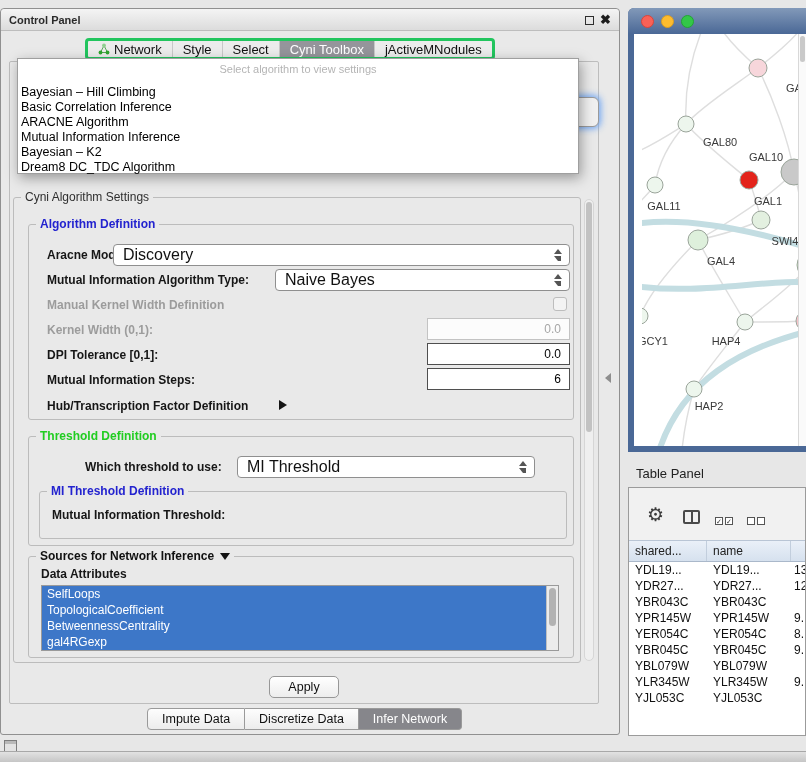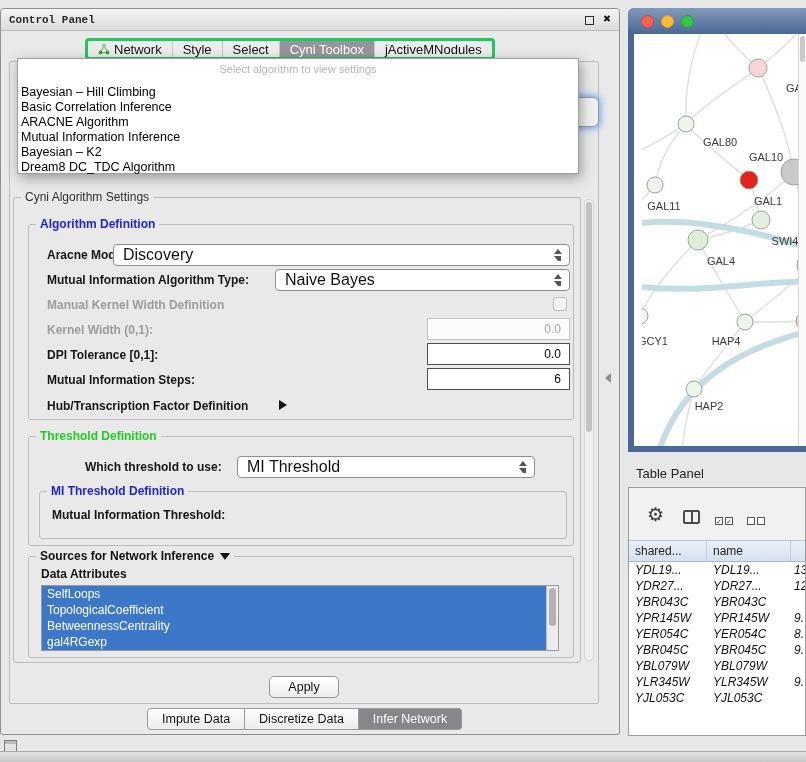--- a/index.html
+++ b/index.html
@@ -1,21 +1,21 @@
 <!DOCTYPE html>
 <html><head>
 <meta charset="utf-8">
 <style>
   *{margin:0;padding:0;box-sizing:border-box;}
   body{width:806px;height:762px;font-family:"Liberation Sans",sans-serif;background:#e7e7e7;overflow:hidden;}
   #screen{position:relative;width:806px;height:762px;background:#e7e7e7;overflow:hidden;font-size:12px;color:#1a1a1a;}
 
   
   #control-window{position:absolute;left:0;top:8px;width:620px;height:727px;background:#e9e9e9;border:1px solid #909090;border-radius:4px 4px 3px 3px;}
-  #cp-titlebar{position:absolute;left:0;top:0;right:0;height:22px;background:linear-gradient(#f4f4f4,#dcdcdc);border-bottom:1px solid #bdbdbd;border-radius:4px 4px 0 0;font-family:Liberation Mono, monospace;}
+  #cp-titlebar{position:absolute;left:0;top:0;right:0;height:22px;background:linear-gradient(#f4f4f4,#dcdcdc);border-bottom:1px solid #bdbdbd;border-radius:4px 4px 0 0;}
   #cp-title{position:absolute;left:8px;top:0;line-height:22px;font-size:11px;font-weight:bold;color:#2b2b2b;}
   #float-btn{position:absolute;right:25px;top:7px;width:9px;height:9px;border:1px solid #2e2e2e;}
   #close-btn{position:absolute;right:8px;top:2px;font-size:13px;font-weight:bold;color:#1d1d1d;line-height:18px;}
 
   #tabbar{position:absolute;left:84px;top:29px;height:22px;display:flex;border:3px solid #22c55e;border-radius:4px;background:#ececec;overflow:hidden;}
   .tab{display:flex;align-items:center;gap:4px;padding:0 10px;font-size:13px;border-left:1px solid #c8c8c8;color:#111;white-space:nowrap;}
   .tab:first-child{border-left:none;}
   .tab-active{background:#95959b;color:#fff;}
   .tabicon{flex:0 0 auto;}
 
@@ -80,21 +80,21 @@
   #gear-btn{position:absolute;left:18px;top:17px;font-size:19px;color:#3c3c3c;line-height:20px;}
   #col-btn{position:absolute;left:54px;top:22px;width:17px;height:14px;border:2px solid #4a4a4a;border-radius:2px;}
   #col-btn .mid{position:absolute;left:50%;top:0;bottom:0;width:2px;margin-left:-1px;background:#4a4a4a;}
   .cbx{display:inline-block;width:8px;height:8px;border:1px solid #555;background:#fff;font-size:7px;line-height:8px;text-align:center;color:#333;margin-right:2px;vertical-align:middle;}
   .cbx-check::after{content:"✓";}
   #sel-btn{position:absolute;left:86px;top:25px;}
   #desel-btn{position:absolute;left:118px;top:25px;}
   #thead{position:absolute;left:0;top:52px;right:0;height:22px;display:flex;background:linear-gradient(#eaf0f8,#d6e1ee);border-top:1px solid #b9c5d5;border-bottom:1px solid #aab8ca;}
   .th{font-size:12px;line-height:20px;padding-left:6px;border-right:1px solid #c2cedd;color:#222;overflow:hidden;white-space:nowrap;}
   #tbody{position:absolute;left:0;top:74px;right:0;bottom:0;background:#fff;}
-  .tr{display:flex;height:16px;font-style:italic;}
+  .tr{display:flex;height:16px;}
   .td{font-size:12px;line-height:16px;padding-left:6px;overflow:hidden;white-space:nowrap;color:#111;}
   .td:last-child,.th:last-child{padding-left:3px;border-right:none;}
 
   
   #miniwin{position:absolute;left:4px;top:740px;width:13px;height:12px;border:1px solid #7d7d7d;background:#e3e3e3;}
   #miniwin::after{content:"";position:absolute;left:0;right:0;top:0;height:3px;background:#b9b9b9;}
   #bottombar{position:absolute;left:0;top:751px;width:806px;height:11px;background:linear-gradient(#e2e2e2,#c6c6c6);border-top:1px solid #a8a8a8;}
 </style>
 </head>
 <body>

